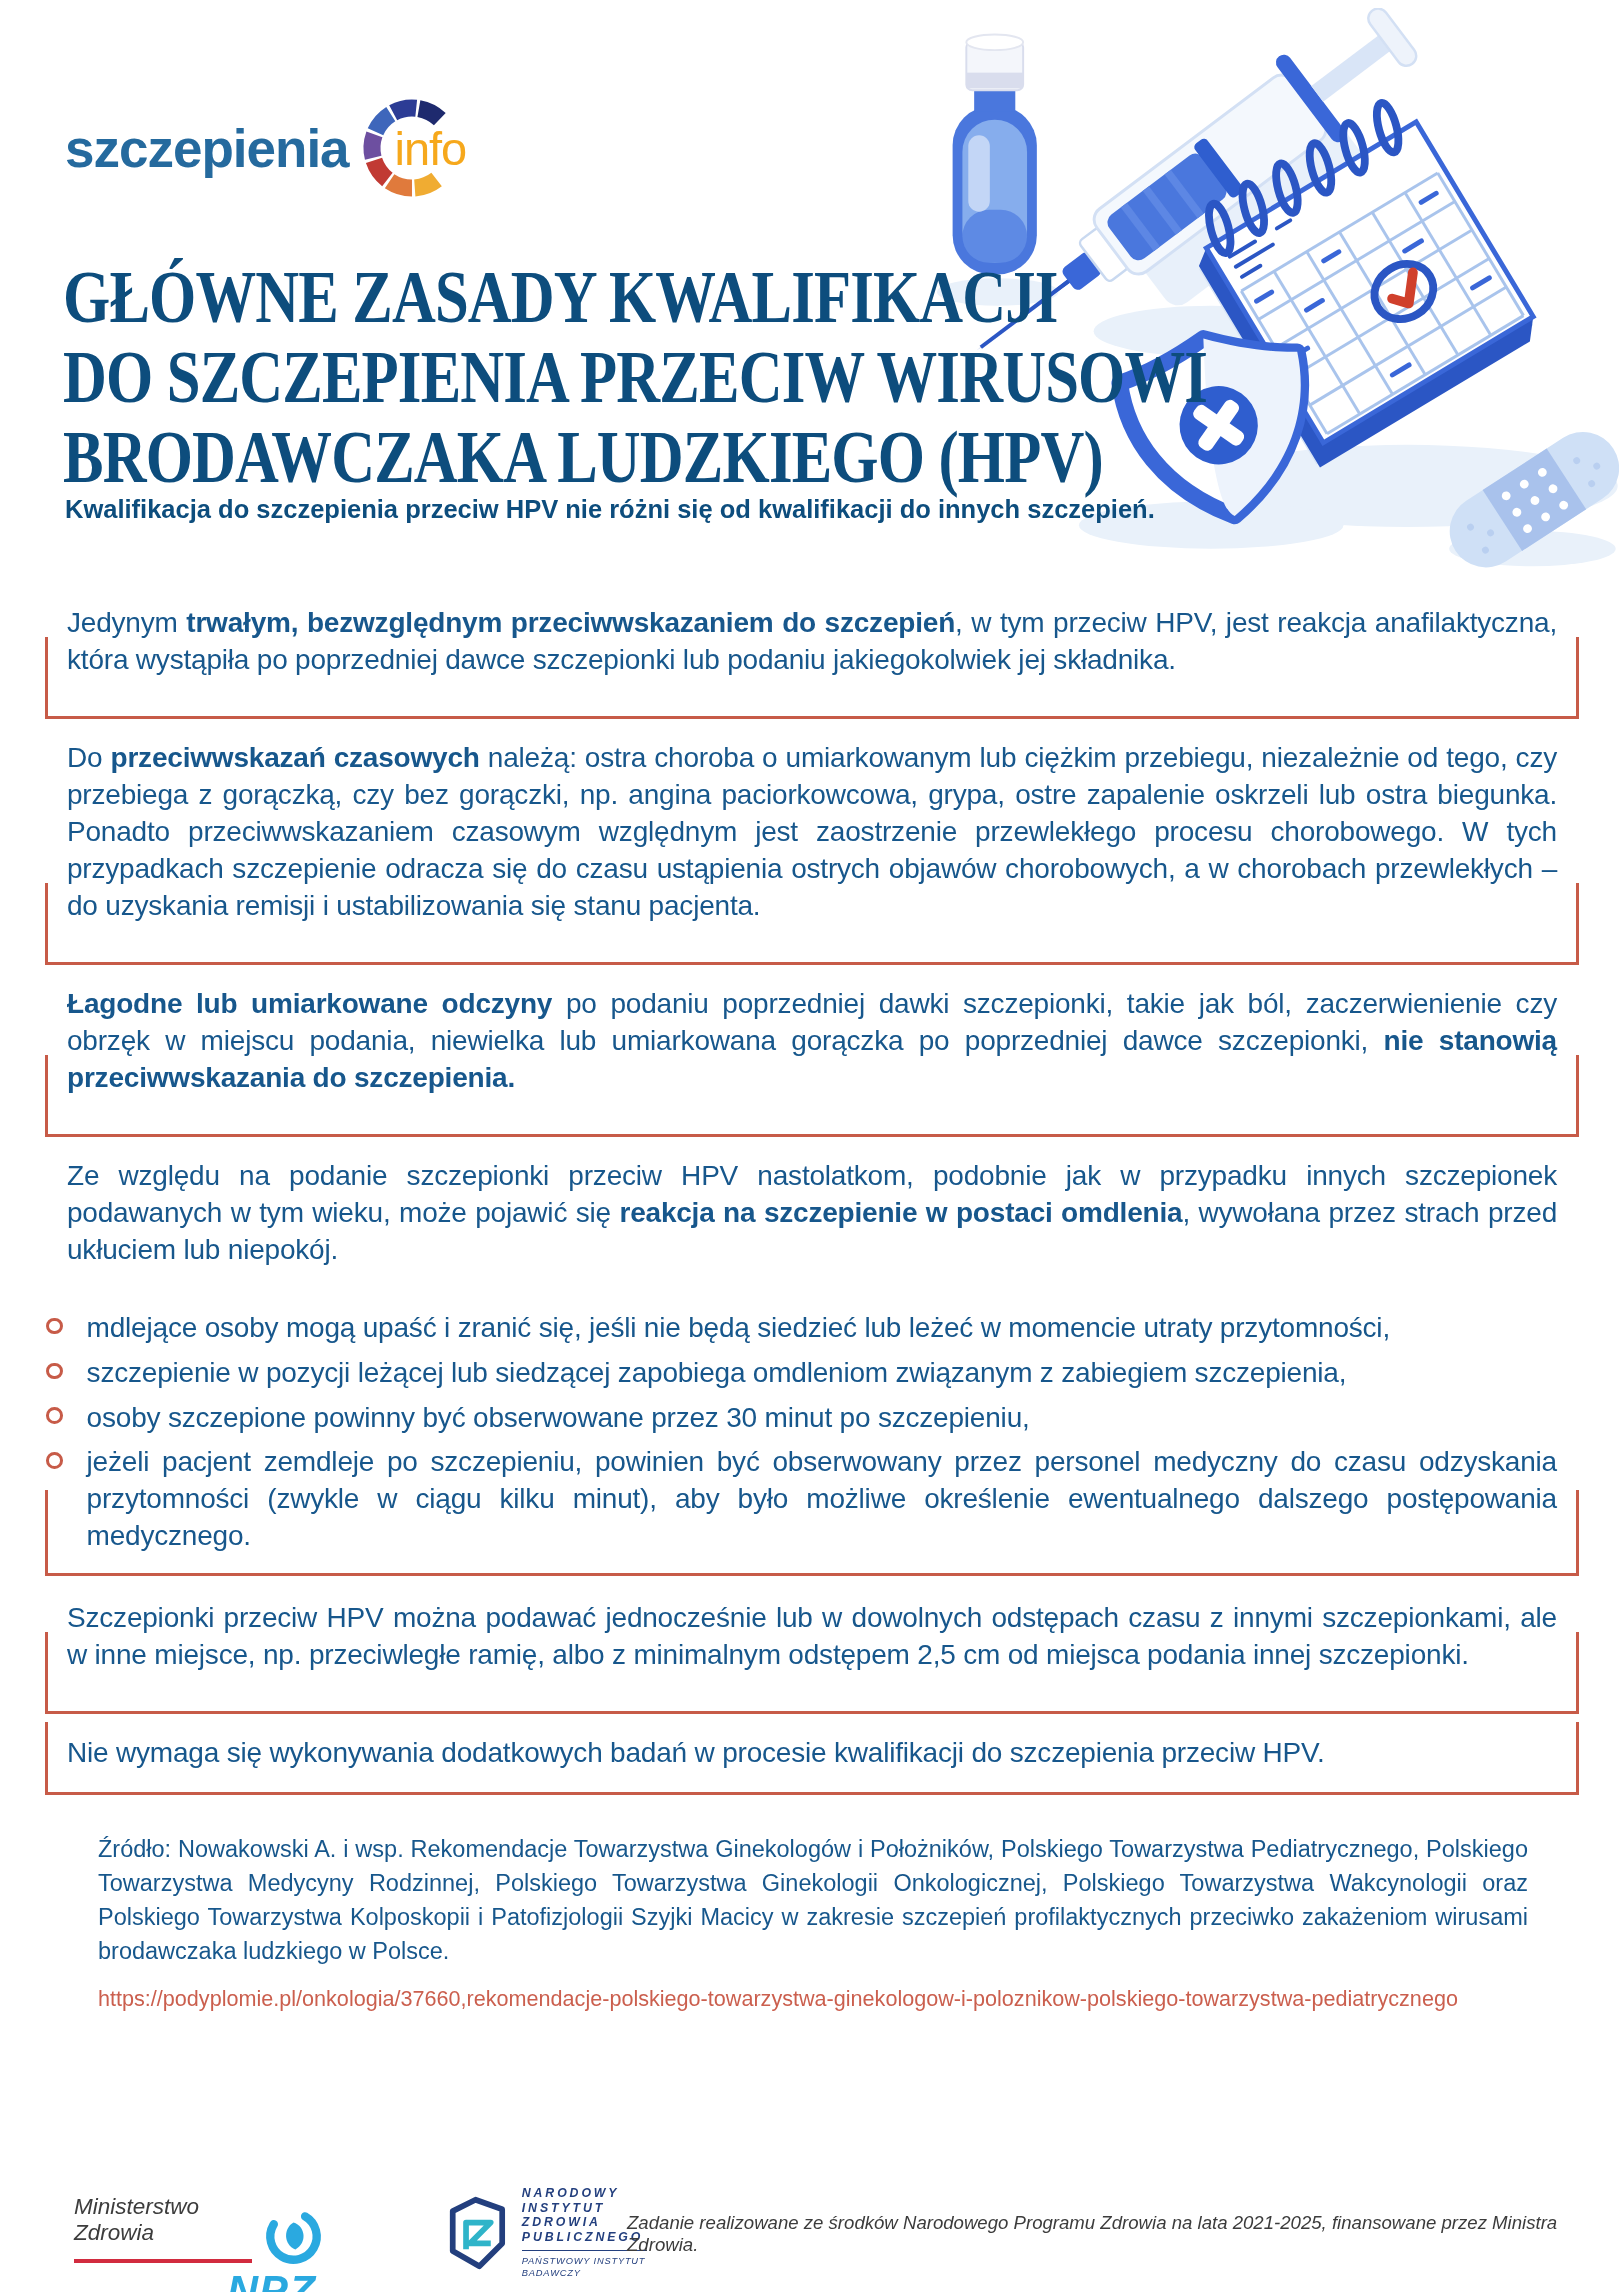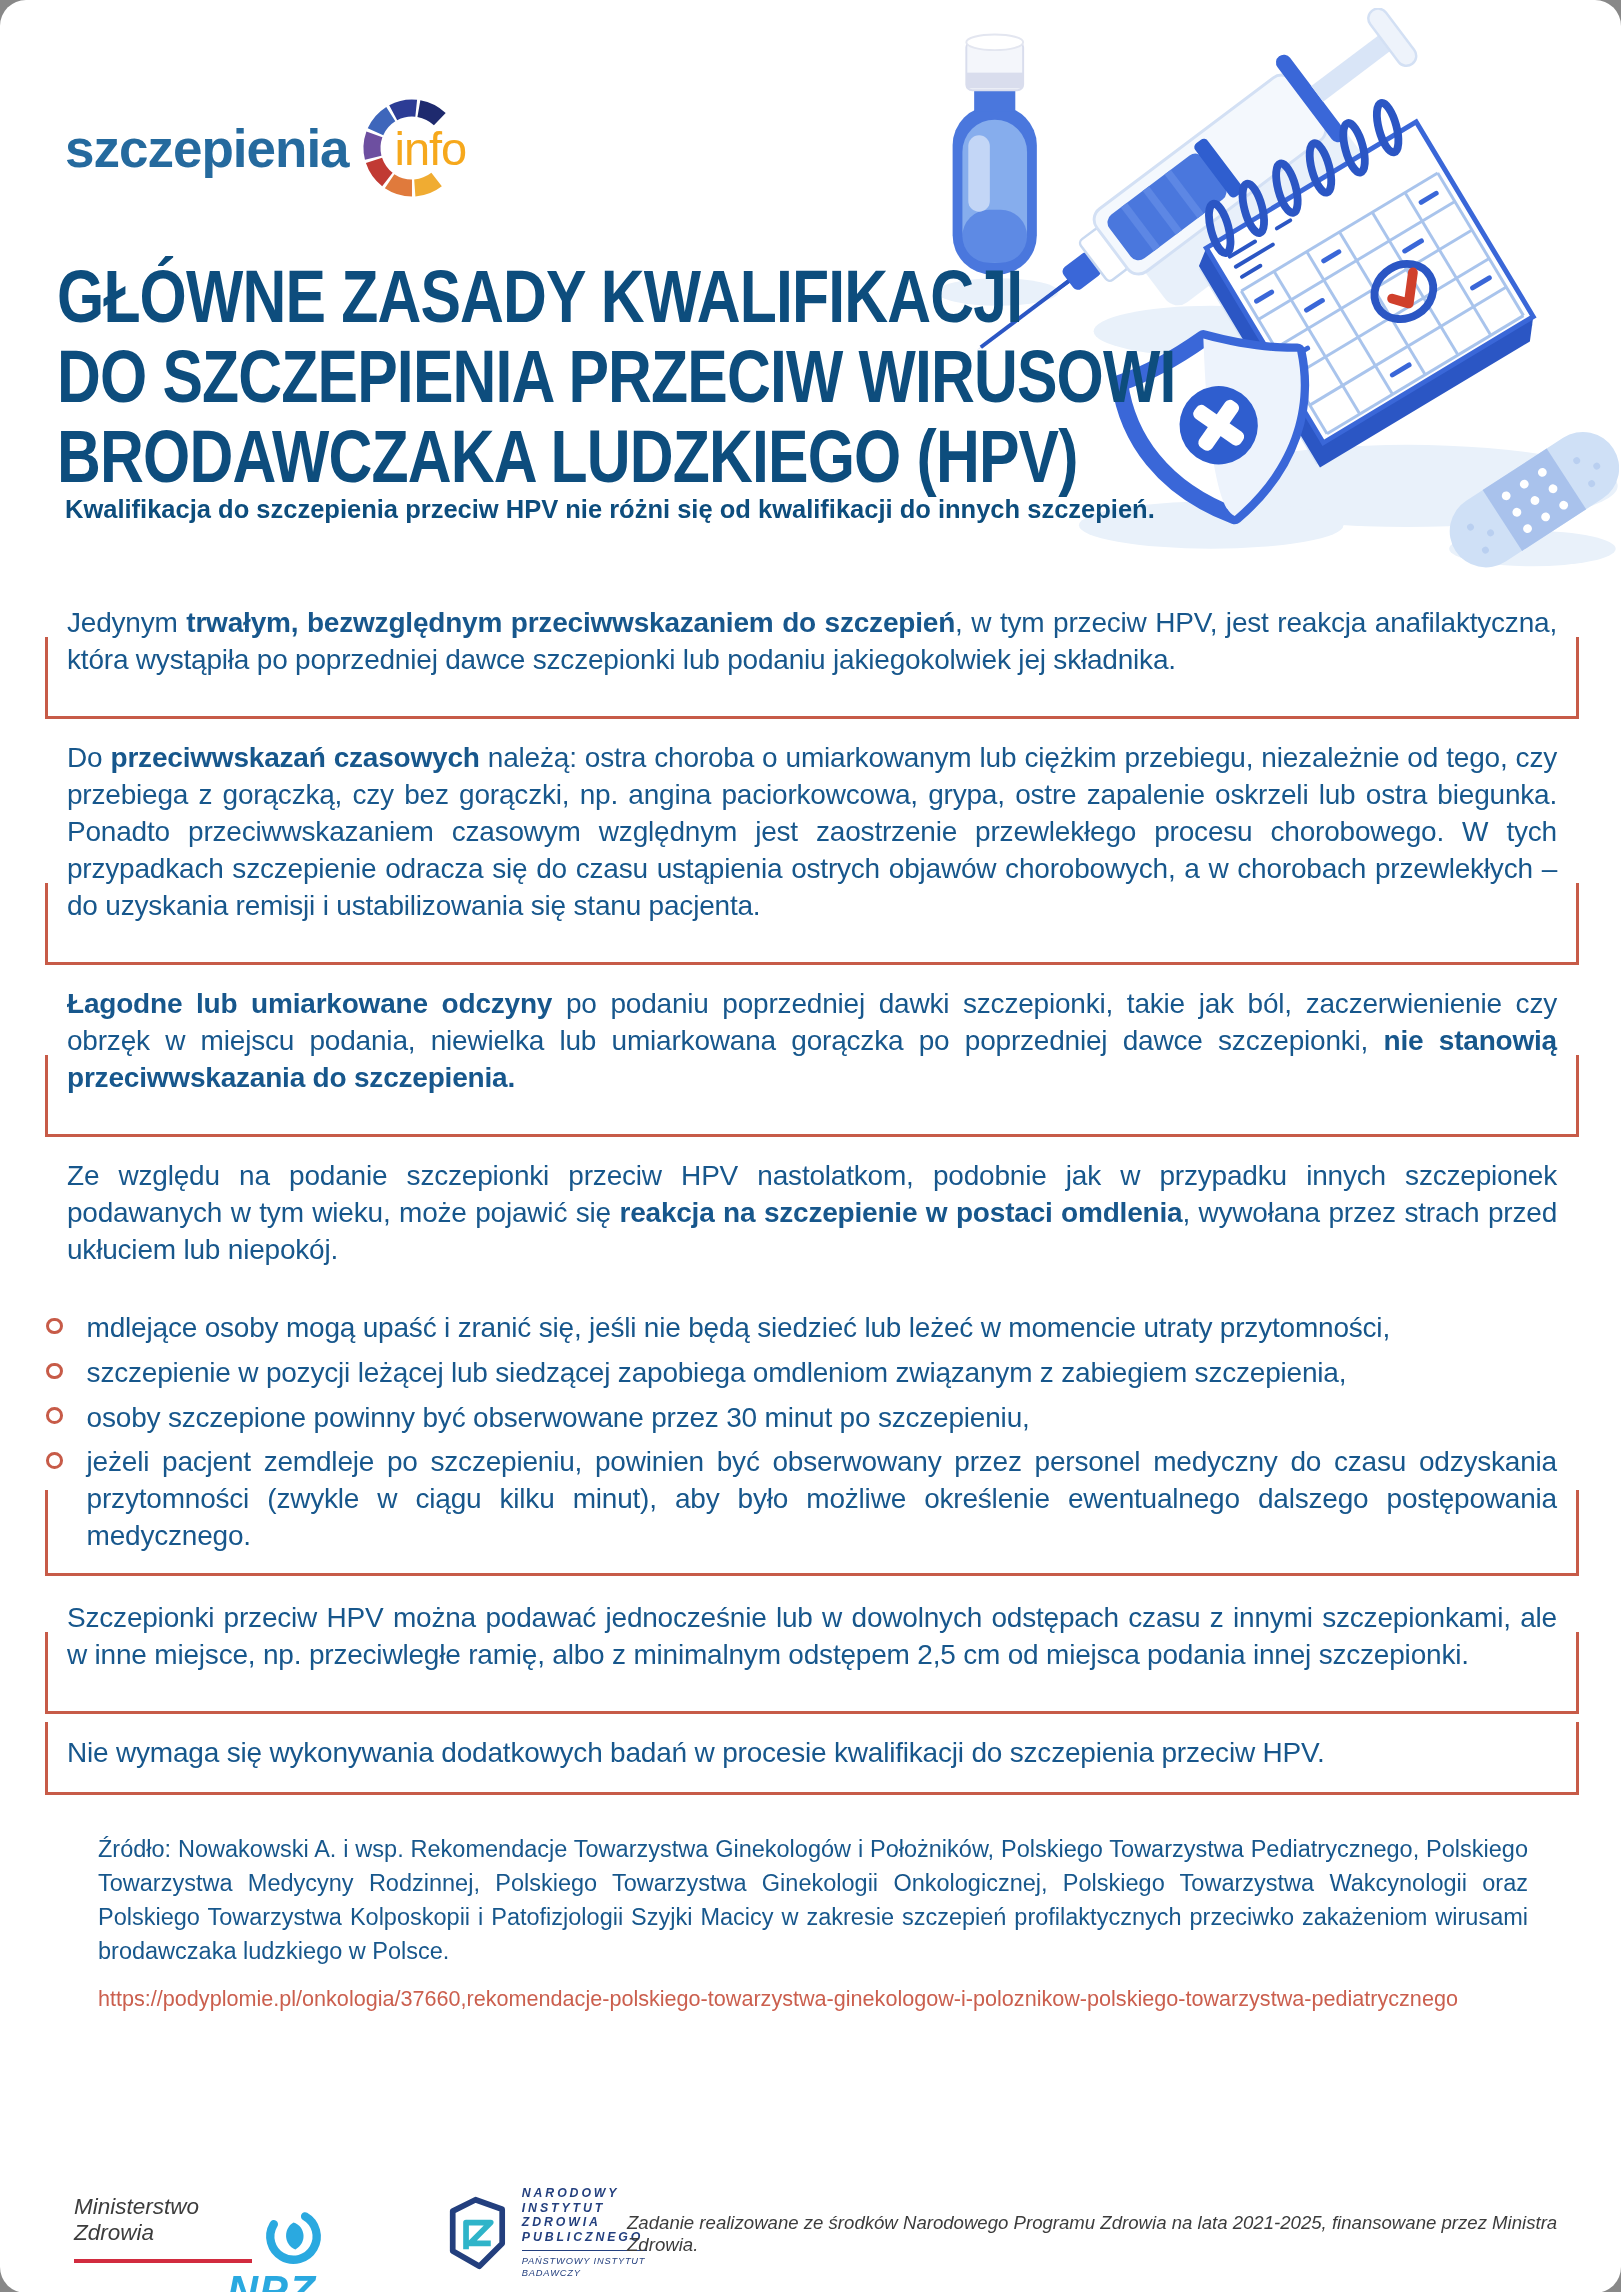--- a/index.html
+++ b/index.html
@@ -7,33 +7,33 @@
     --title-blue:#0d4d7d;
     --body-blue:#17578c;
     --link:#cb5f4e;
     --illu:#3a67d8;
     --illu-dark:#2b56c4;
     --illu-light:#cfe0f6;
     --illu-pale:#e9f1fa;
   }
   *{margin:0;padding:0;box-sizing:border-box;}
   body{background:#888;font-family:"Liberation Sans",sans-serif;}
-  .page{position:relative;width:1621px;height:2293px;background:#ffffff;overflow:hidden;margin:0 auto;border-radius:26px;}
+  .page{position:relative;width:1621px;height:2293px;background:#ffffff;overflow:hidden;margin:0 auto;}
 
   
   .logo{position:absolute;left:65px;top:94px;display:flex;align-items:center;height:108px;}
   .logo-brand{font-size:53px;font-weight:bold;color:#256a9e;letter-spacing:-1px;}
   .logo-arc{width:116px;height:116px;margin-left:5.9px;}
   .logo-info{font-size:47px;font-weight:normal;color:#f6a81c;margin-left:-76px;letter-spacing:-1px;}
 
   
   .hero{position:absolute;left:917px;top:7.8px;width:702px;height:572px;pointer-events:none;}
 
   
-  .title{position:absolute;left:57px;top:257px;color:var(--title-blue);font-weight:bold;}
+  .title{position:absolute;left:63px;top:257px;color:var(--title-blue);font-weight:bold;font-family:Liberation Serif, serif;}
   .tline{line-height:80px;font-size:74px;white-space:nowrap;}
   .tline > span{display:inline-block;transform:scaleX(0.82);transform-origin:0 50%;letter-spacing:-1px;}
   .subtitle{position:absolute;left:65px;top:495px;font-size:25.5px;font-weight:bold;color:var(--title-blue);white-space:nowrap;}
 
   
   .content{position:absolute;left:67px;top:604px;width:1490px;}
   .block{position:relative;margin-bottom:61px;}
   .para{font-size:28px;line-height:37px;color:var(--body-blue);text-align:justify;letter-spacing:-0.2px;}
   .para b{font-weight:bold;}
   .frame{position:absolute;left:-21.6px;right:-21.6px;bottom:-41px;height:82px;

